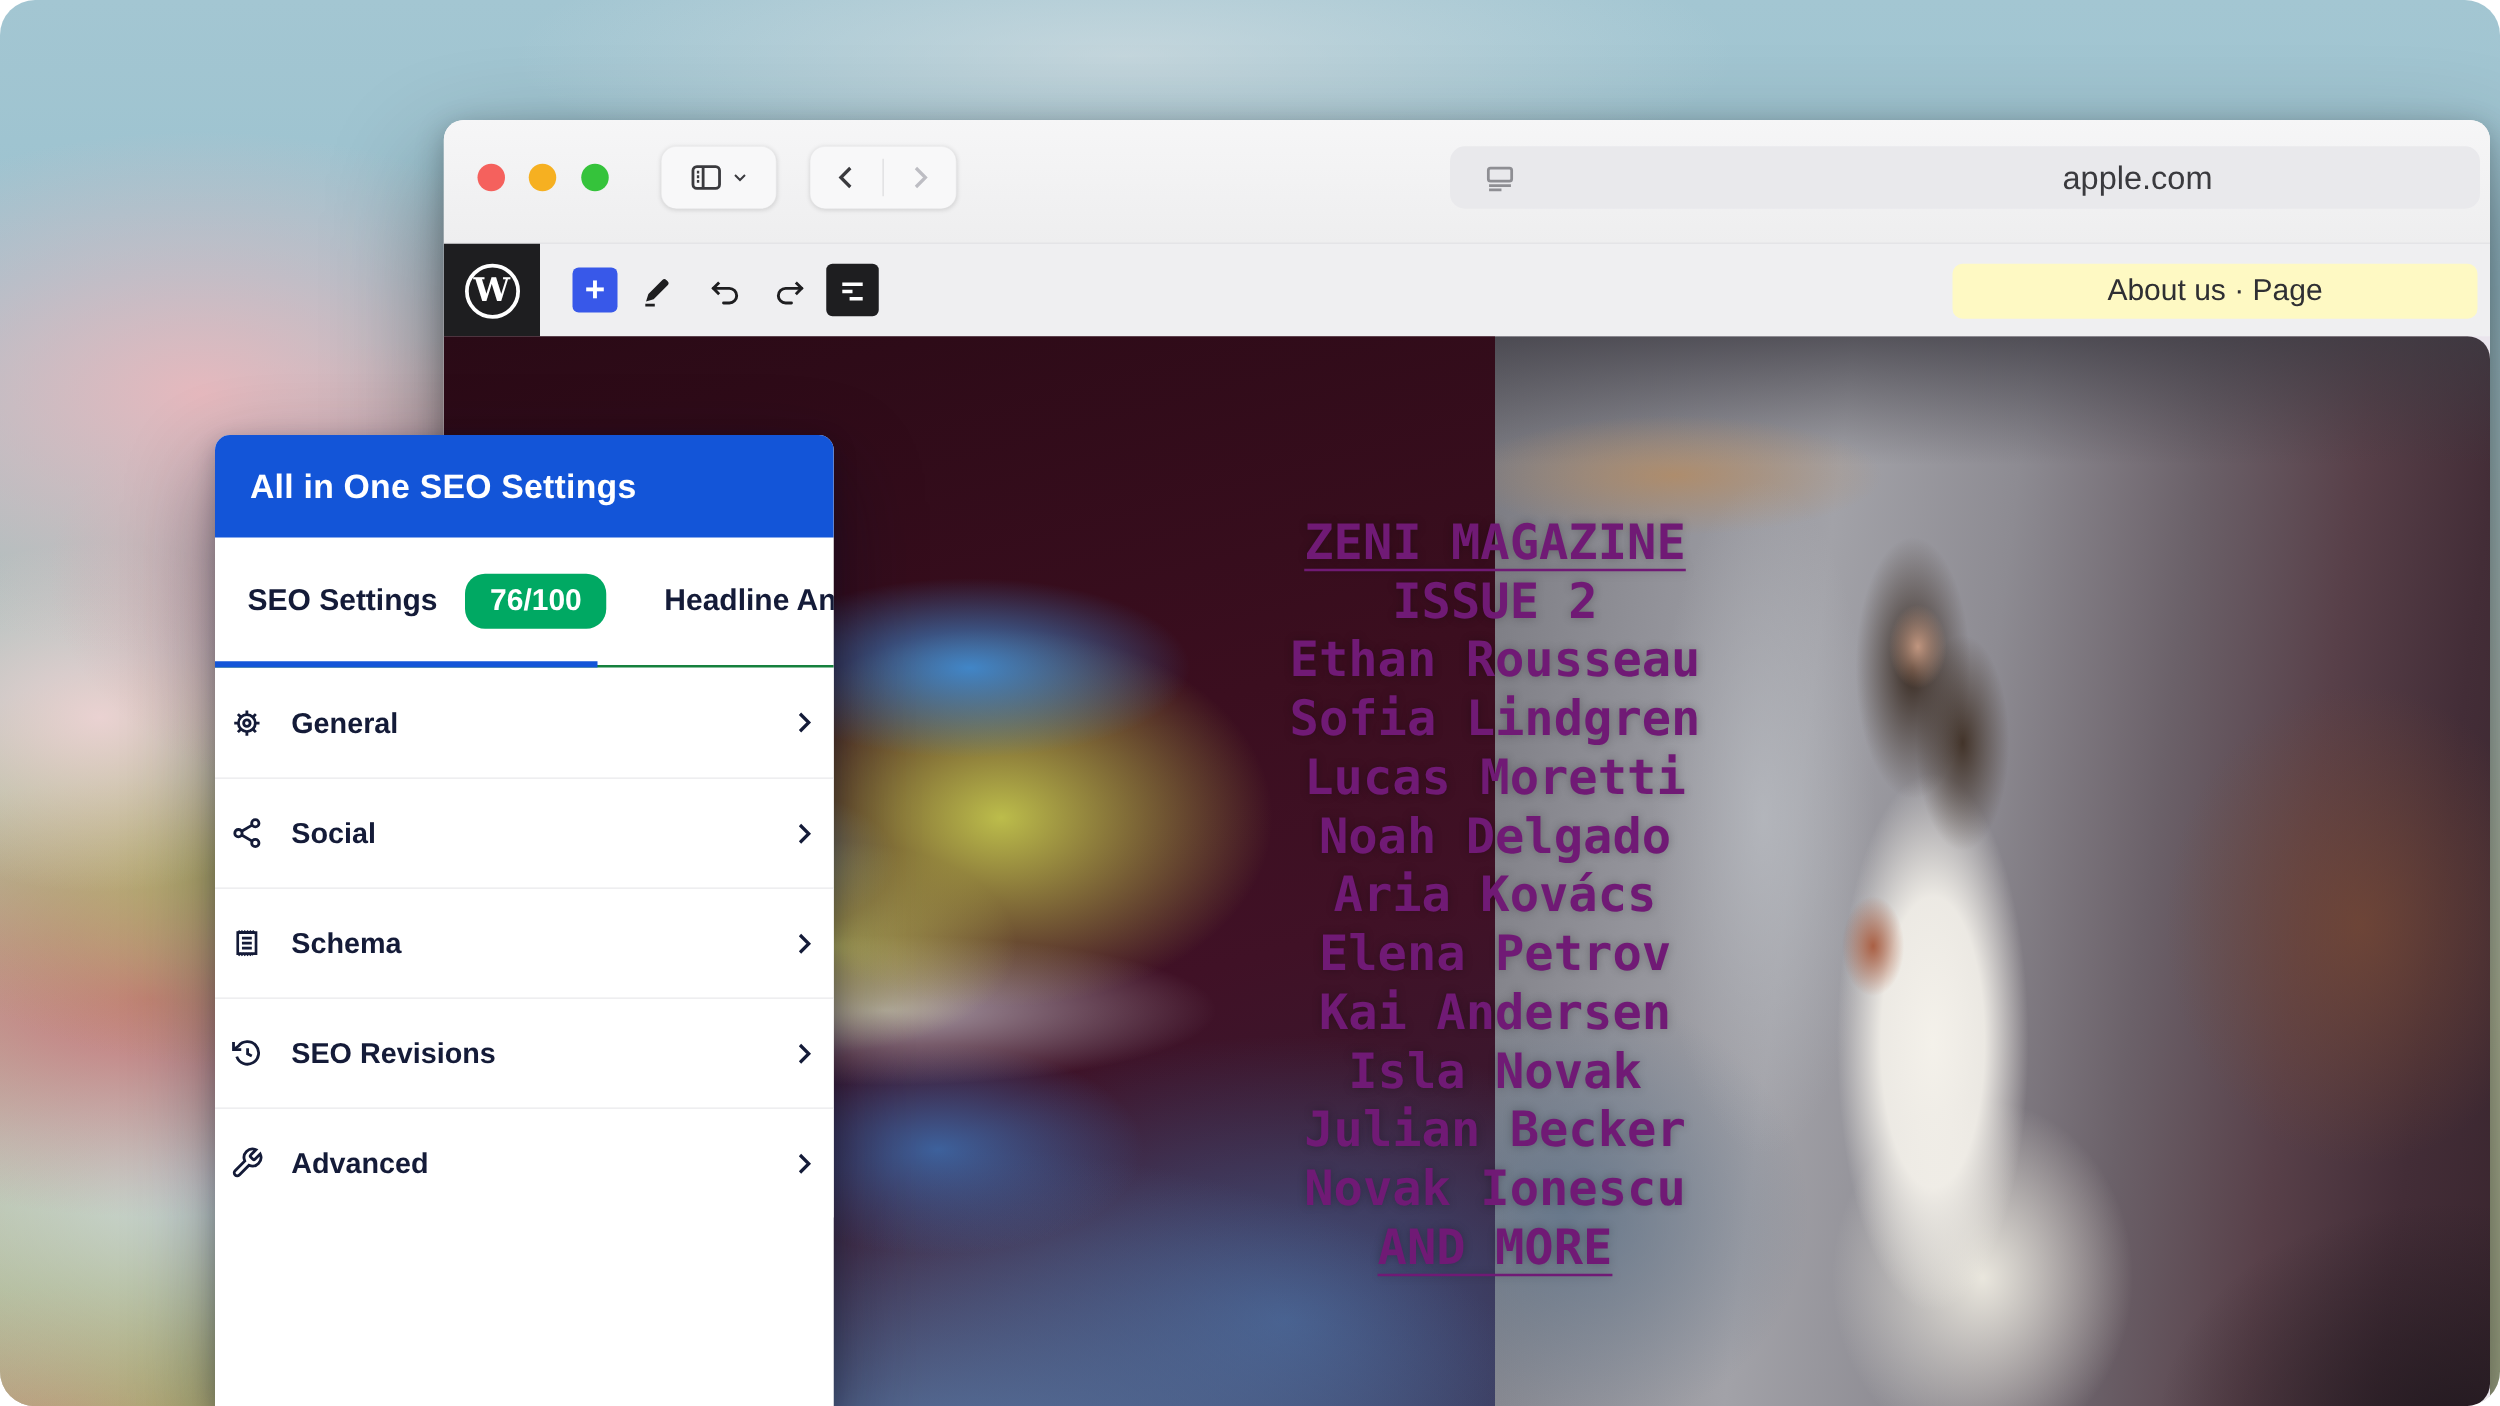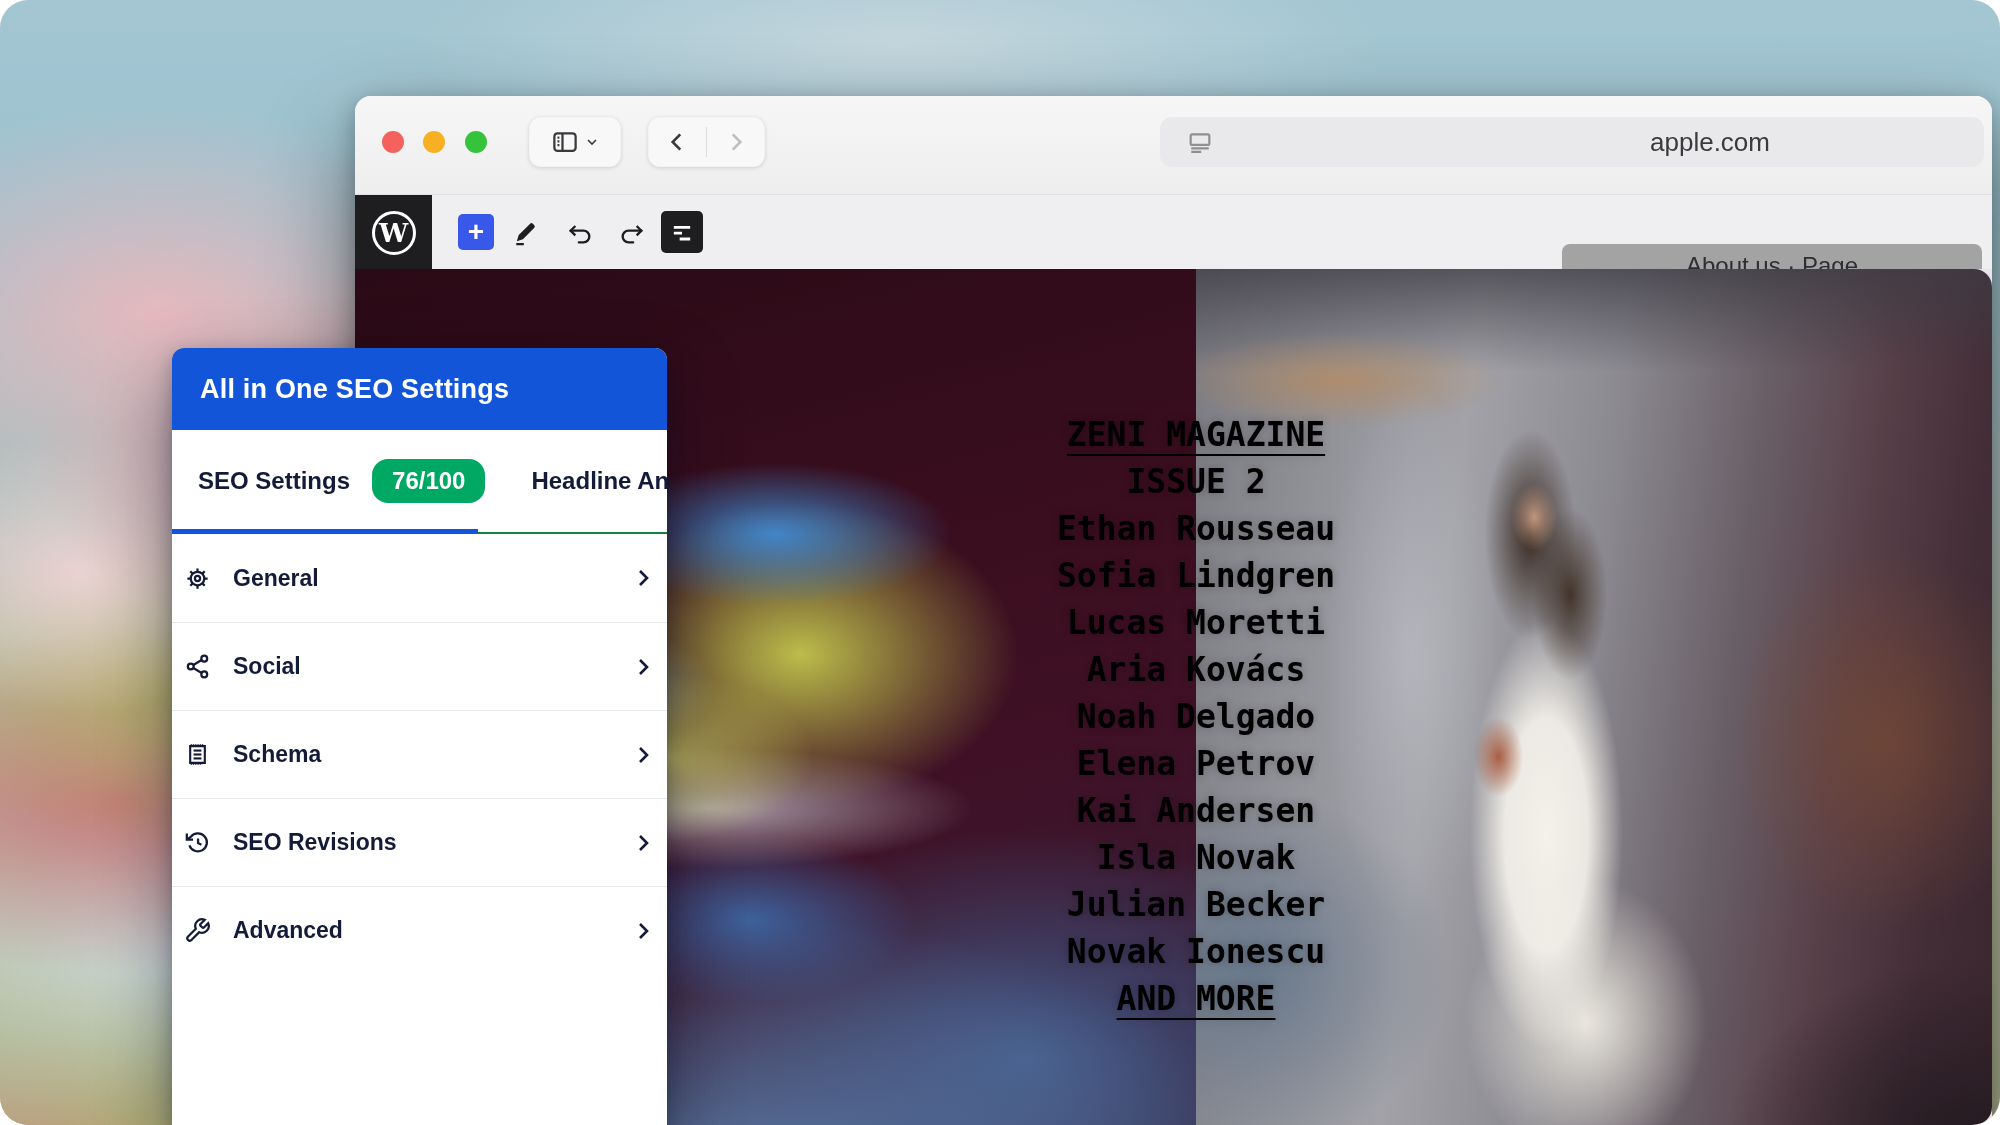--- a/index.html
+++ b/index.html
@@ -34,22 +34,22 @@
 
   
   .wp-toolbar{position:absolute;left:0;top:98px;width:100%;height:75px;background:#efeff1;border-top:1px solid #e1e1e3;}
   .wp-logo-block{position:absolute;left:0;top:0;width:77px;height:75px;background:#1e1e20;display:flex;align-items:center;justify-content:center;cursor:pointer;}
   .wp-ring{width:44px;height:44px;border:3px solid #fff;border-radius:50%;display:flex;align-items:center;justify-content:center;
     font-family:"DejaVu Serif", serif;font-weight:bold;font-size:26px;color:#fff;line-height:1;}
   .add-block{position:absolute;left:103px;top:19px;width:36px;height:36px;border-radius:5px;background:#3858e9;color:#fff;
     display:flex;align-items:center;justify-content:center;font-size:28px;font-weight:bold;line-height:1;}
   .tool-ico{position:absolute;top:23px;width:30px;height:30px;display:flex;align-items:center;justify-content:center;}
   .doc-overview{position:absolute;left:306px;top:16px;width:42px;height:42px;border-radius:5px;background:#1e1e20;display:flex;align-items:center;justify-content:center;}
-  .doc-chip{position:absolute;right:10px;top:16px;width:420px;height:44px;border-radius:8px;background:#a3a3a3;
-    display:flex;align-items:center;justify-content:center;font-size:24px;color:#2f2f33;margin-top:33px;}
+  .doc-chip{position:absolute;right:10px;top:16px;width:420px;height:44px;border-radius:8px;background:#fef9c3;
+    display:flex;align-items:center;justify-content:center;font-size:24px;color:#2f2f33;}
 
   
   .page{position:absolute;left:0;top:173px;width:100%;height:856px;background:#eae5ed;}
   .hero-left{position:absolute;left:0;top:0;width:841px;height:100%;
     background:
       radial-gradient(30% 12% at 50% 31%, rgba(63,143,217,.9) 0%, rgba(63,143,217,0) 70%),
       radial-gradient(38% 26% at 53% 45%, rgba(195,198,77,.95) 0%, rgba(195,198,77,0) 68%),
       radial-gradient(25% 14% at 37% 57%, rgba(205,208,106,.8) 0%, rgba(205,208,106,0) 70%),
       radial-gradient(45% 10% at 42% 63%, rgba(217,221,226,.7) 0%, rgba(217,221,226,0) 70%),
       radial-gradient(20% 10% at 29% 49%, rgba(116,167,221,.75) 0%, rgba(116,167,221,0) 70%),
@@ -66,21 +66,21 @@
       radial-gradient(13% 34% at 44% 66%, rgba(246,243,236,.98) 0%, rgba(246,243,236,.9) 40%, rgba(246,243,236,0) 74%),
       radial-gradient(21% 23% at 49% 88%, rgba(239,236,226,.95) 0%, rgba(239,236,226,0) 72%),
       radial-gradient(16% 45% at 27% 45%, rgba(185,188,194,.75) 0%, rgba(185,188,194,0) 70%),
       radial-gradient(30% 8% at 18% 13%, rgba(185,138,90,.7) 0%, rgba(185,138,90,0) 70%),
       radial-gradient(28% 32% at 87% 55%, rgba(122,74,51,.7) 0%, rgba(122,74,51,0) 70%),
       radial-gradient(35% 30% at 7% 82%, rgba(94,114,136,.8) 0%, rgba(94,114,136,0) 70%),
       radial-gradient(42% 30% at 96% 102%, rgba(32,24,30,.85) 0%, rgba(32,24,30,0) 70%),
       linear-gradient(180deg, rgba(60,58,66,.75) 0%, rgba(60,58,66,0) 12%),
       linear-gradient(97deg,#7b7b82 0%,#93939a 18%,#a2a2a8 32%,#8d8b92 48%,#6b6169 64%,#584049 78%,#432d37 90%,#3a262f 100%);}
   .mag{position:absolute;left:561px;top:142px;width:560px;text-align:center;
-    font-family:"DejaVu Sans Mono", monospace;font-size:33px;font-weight:bold;line-height:47px;color:#000000;
+    font-family:"DejaVu Sans Mono", monospace;font-size:39px;font-weight:bold;line-height:47px;color:#701a75;
     text-shadow:0 0 8px rgba(0,0,0,.25);}
   .mag .u{text-decoration:underline;text-underline-offset:8px;text-decoration-thickness:2px;}
 
   
   .panel{position:absolute;left:172px;top:348px;width:495px;height:777px;border-radius:12px 12px 0 0;overflow:hidden;
     background:#ffffff;box-shadow:0 28px 70px rgba(8,10,30,.45), 0 6px 18px rgba(8,10,30,.25);}
   .panel-header{height:82px;background:#1355d8;display:flex;align-items:center;padding:0 28px;}
   .panel-title{color:#ffffff;font-size:27px;font-weight:bold;letter-spacing:.2px;}
   .tabs{position:relative;height:104px;display:flex;align-items:center;padding-left:26px;border-bottom:2px solid #15803d;white-space:nowrap;}
   .tab-label{font-size:24px;font-weight:bold;color:#141b38;}
@@ -188,22 +188,22 @@
 
     <div class="page">
       <div class="hero-left"></div>
       <div class="hero-right"></div>
       <div class="mag">
         <div class="u">ZENI MAGAZINE</div>
         <div>ISSUE 2</div>
         <div>Ethan Rousseau</div>
         <div>Sofia Lindgren</div>
         <div>Lucas Moretti</div>
+        <div>Noah Delgado</div>
         <div>Aria Kovács</div>
-        <div>Noah Delgado</div>
         <div>Elena Petrov</div>
         <div>Kai Andersen</div>
         <div>Isla Novak</div>
         <div>Julian Becker</div>
         <div>Novak Ionescu</div>
         <div class="u">AND MORE</div>
       </div>
     </div>
   </div>
 

